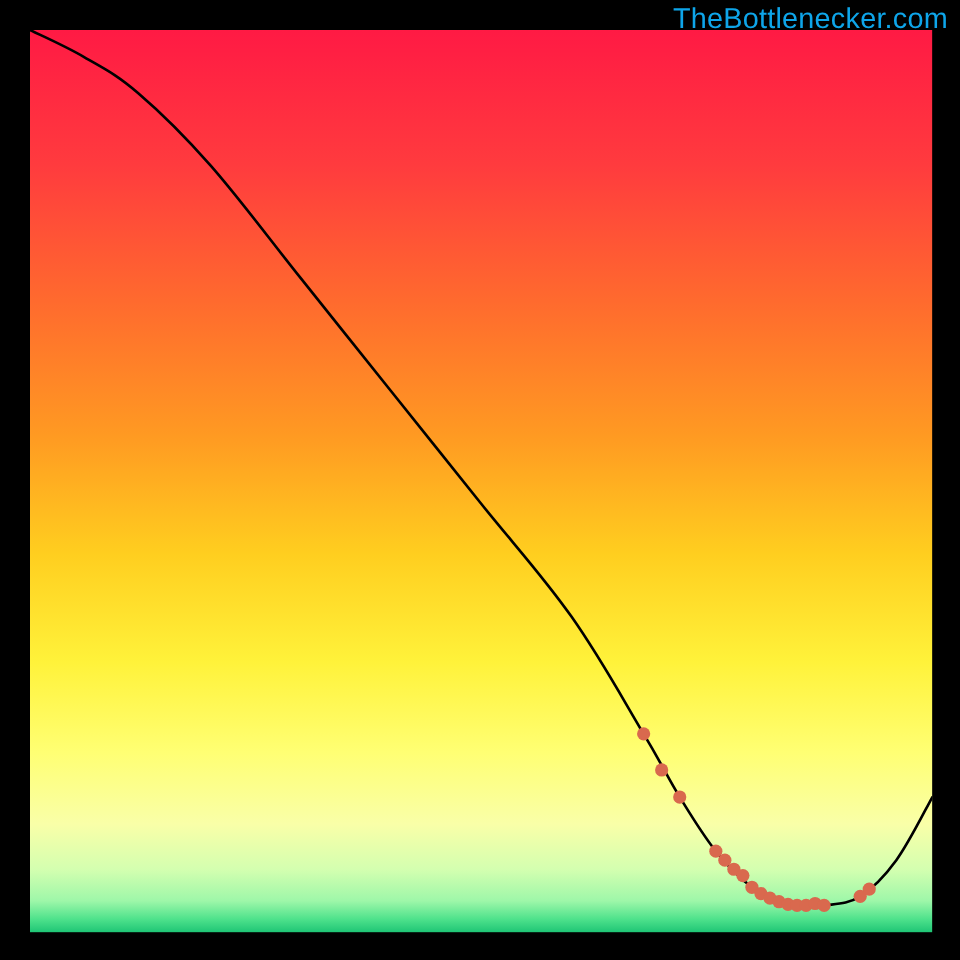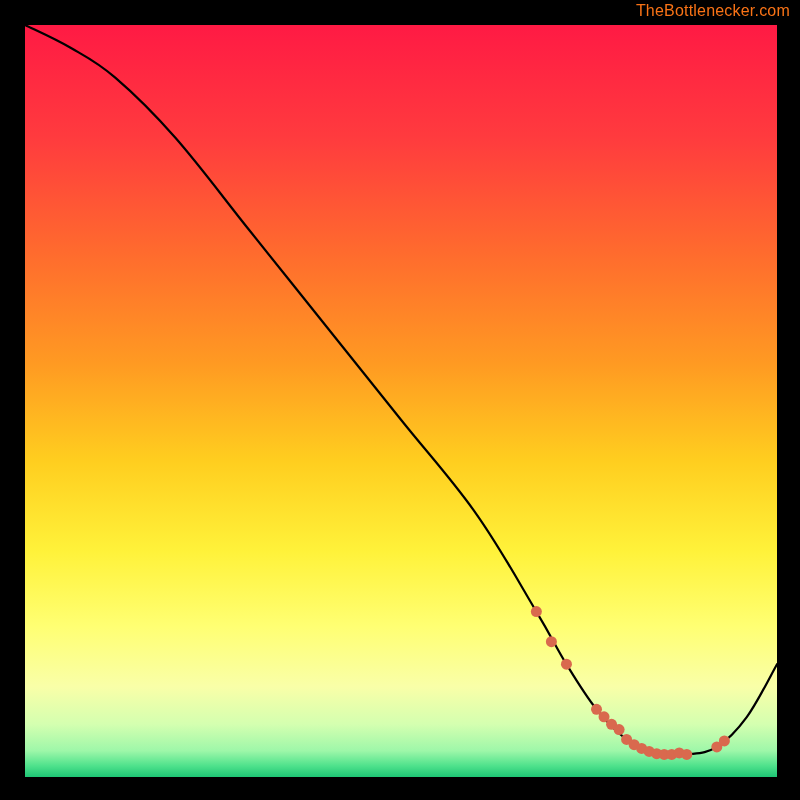--- a/index.html
+++ b/index.html
@@ -35,22 +35,22 @@
     position: absolute;
     left: 0;
     top: 0;
     width: 100%;
     height: 100%;
   }
   .watermark {
     position: absolute;
     top: 2px;
     right: 10px;
-    color: #f97316;
-    font-size: 16px;
+    color: #0ea5e9;
+    font-size: 24px;
     letter-spacing: 0.2px;
     font-weight: 400;
   }
 </style>
 </head>
 <body>
 
 <div class="stage">
 
   <div class="plot">

